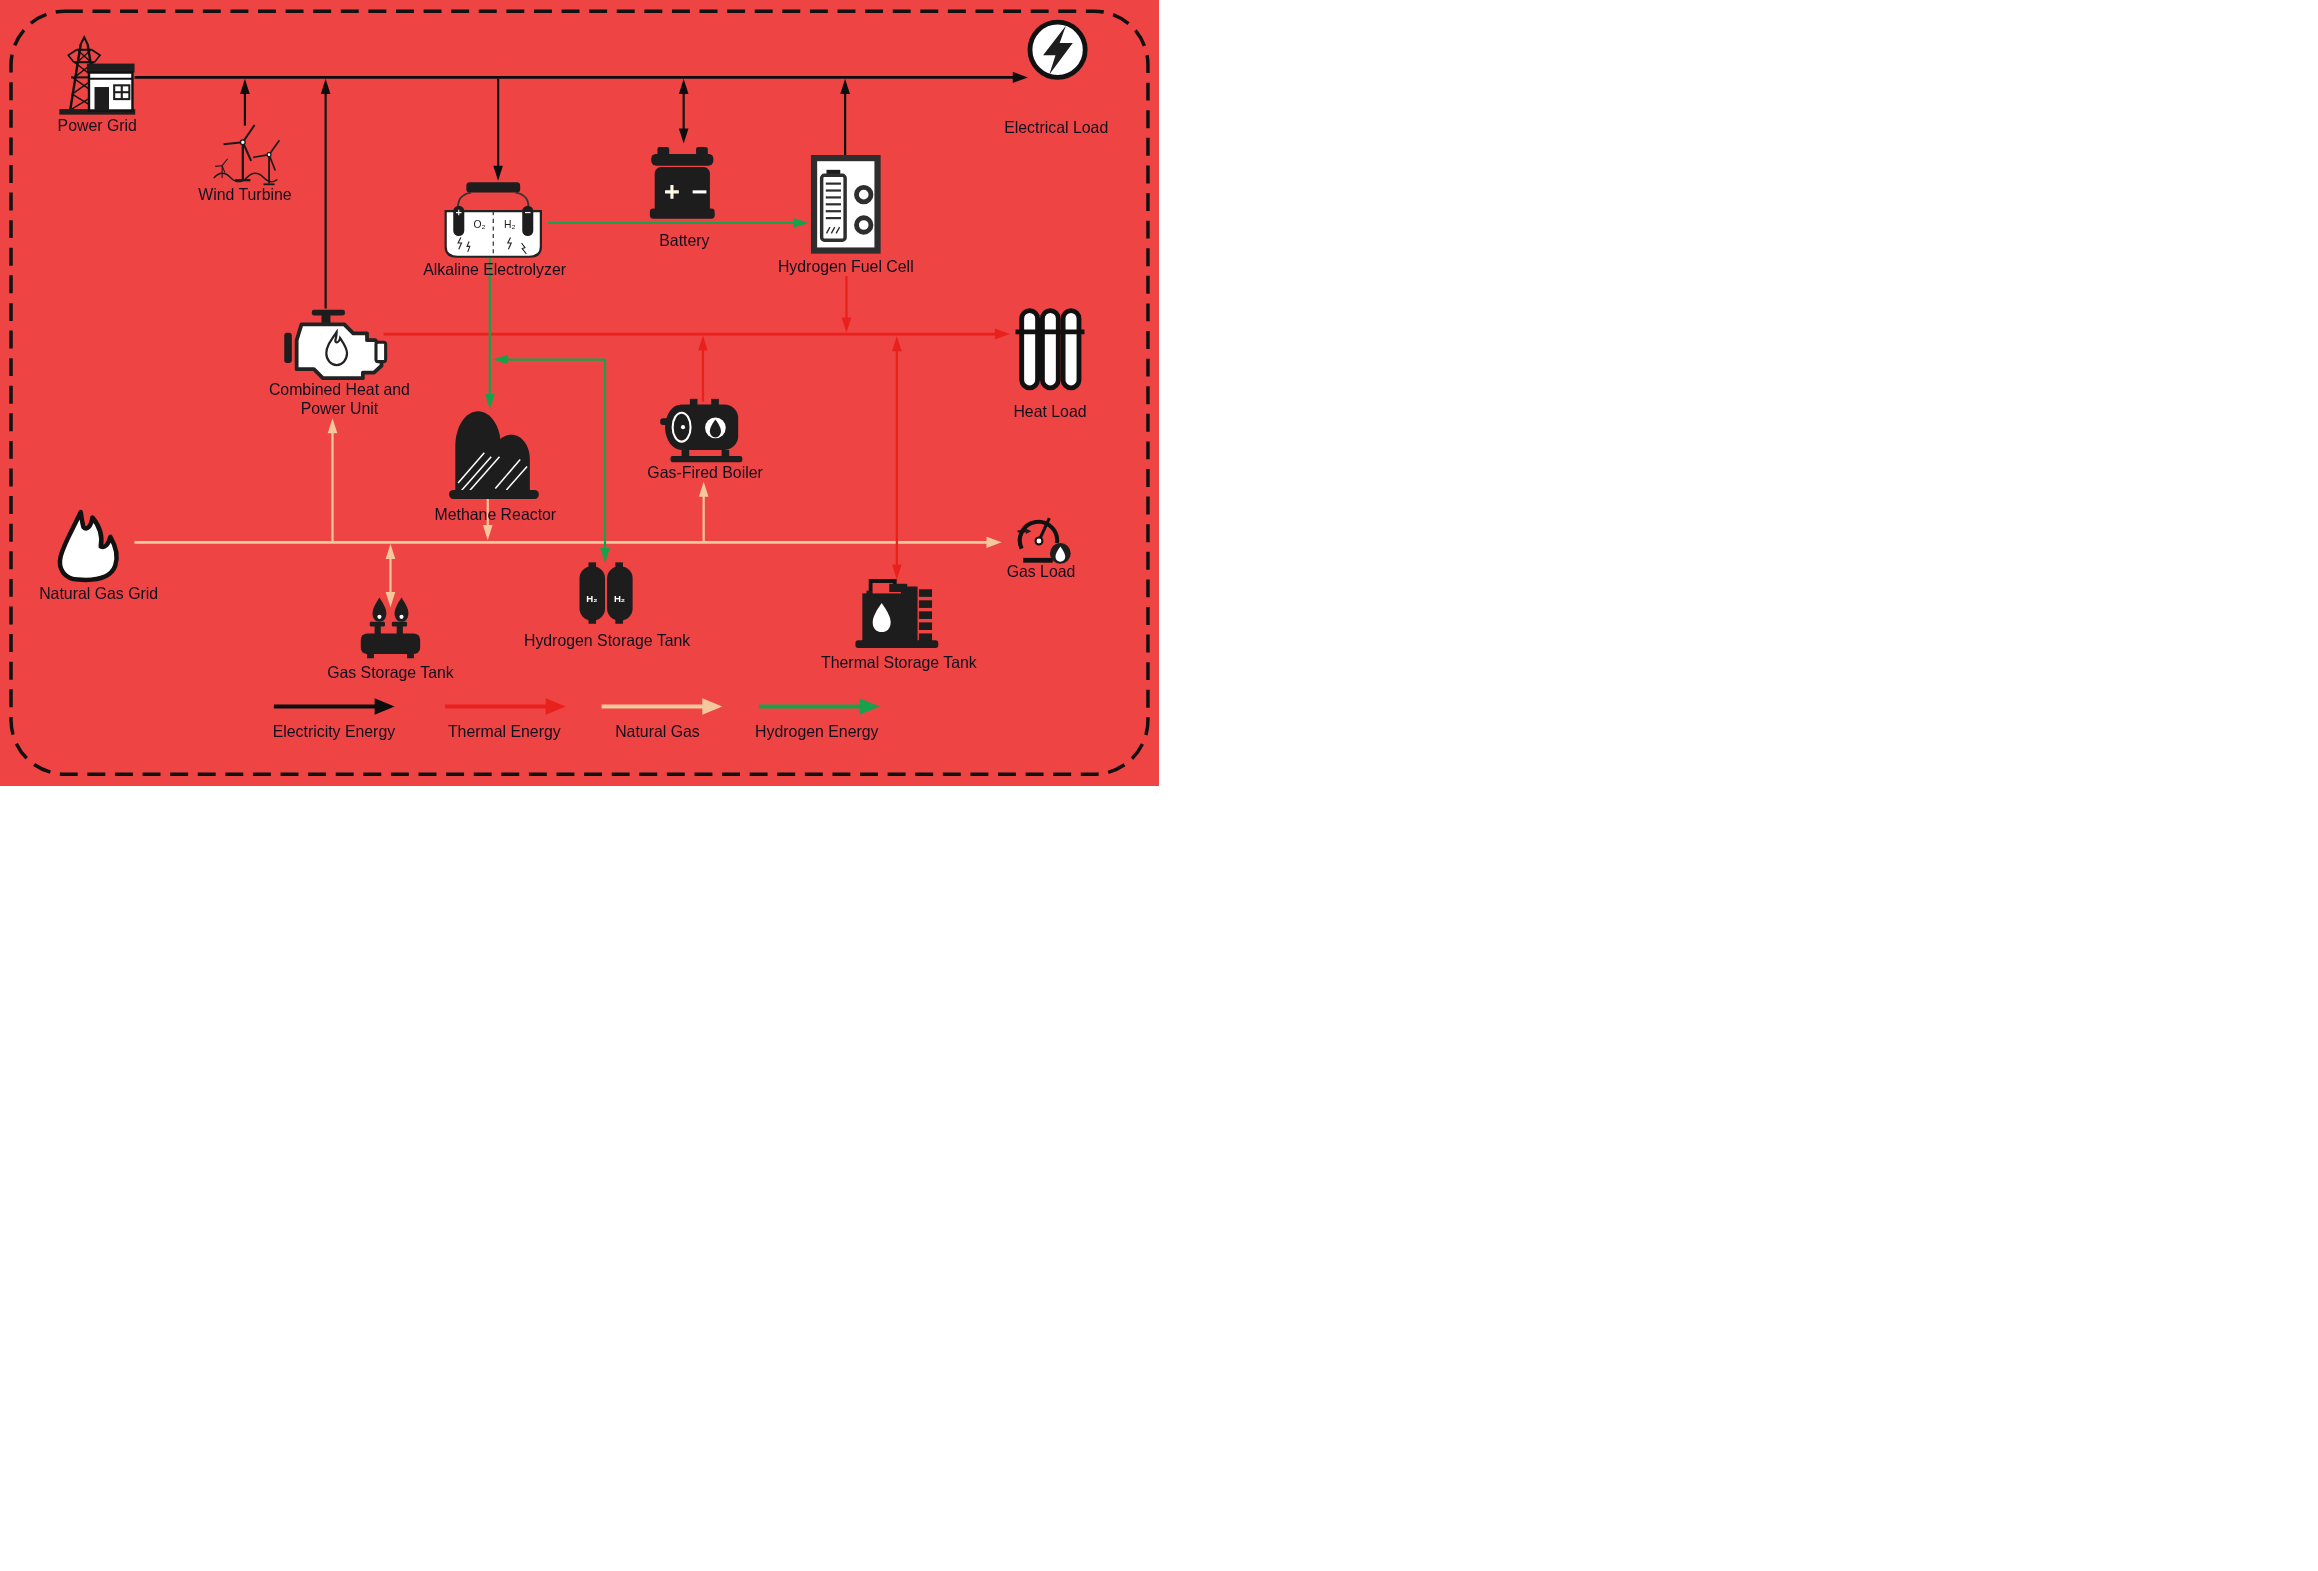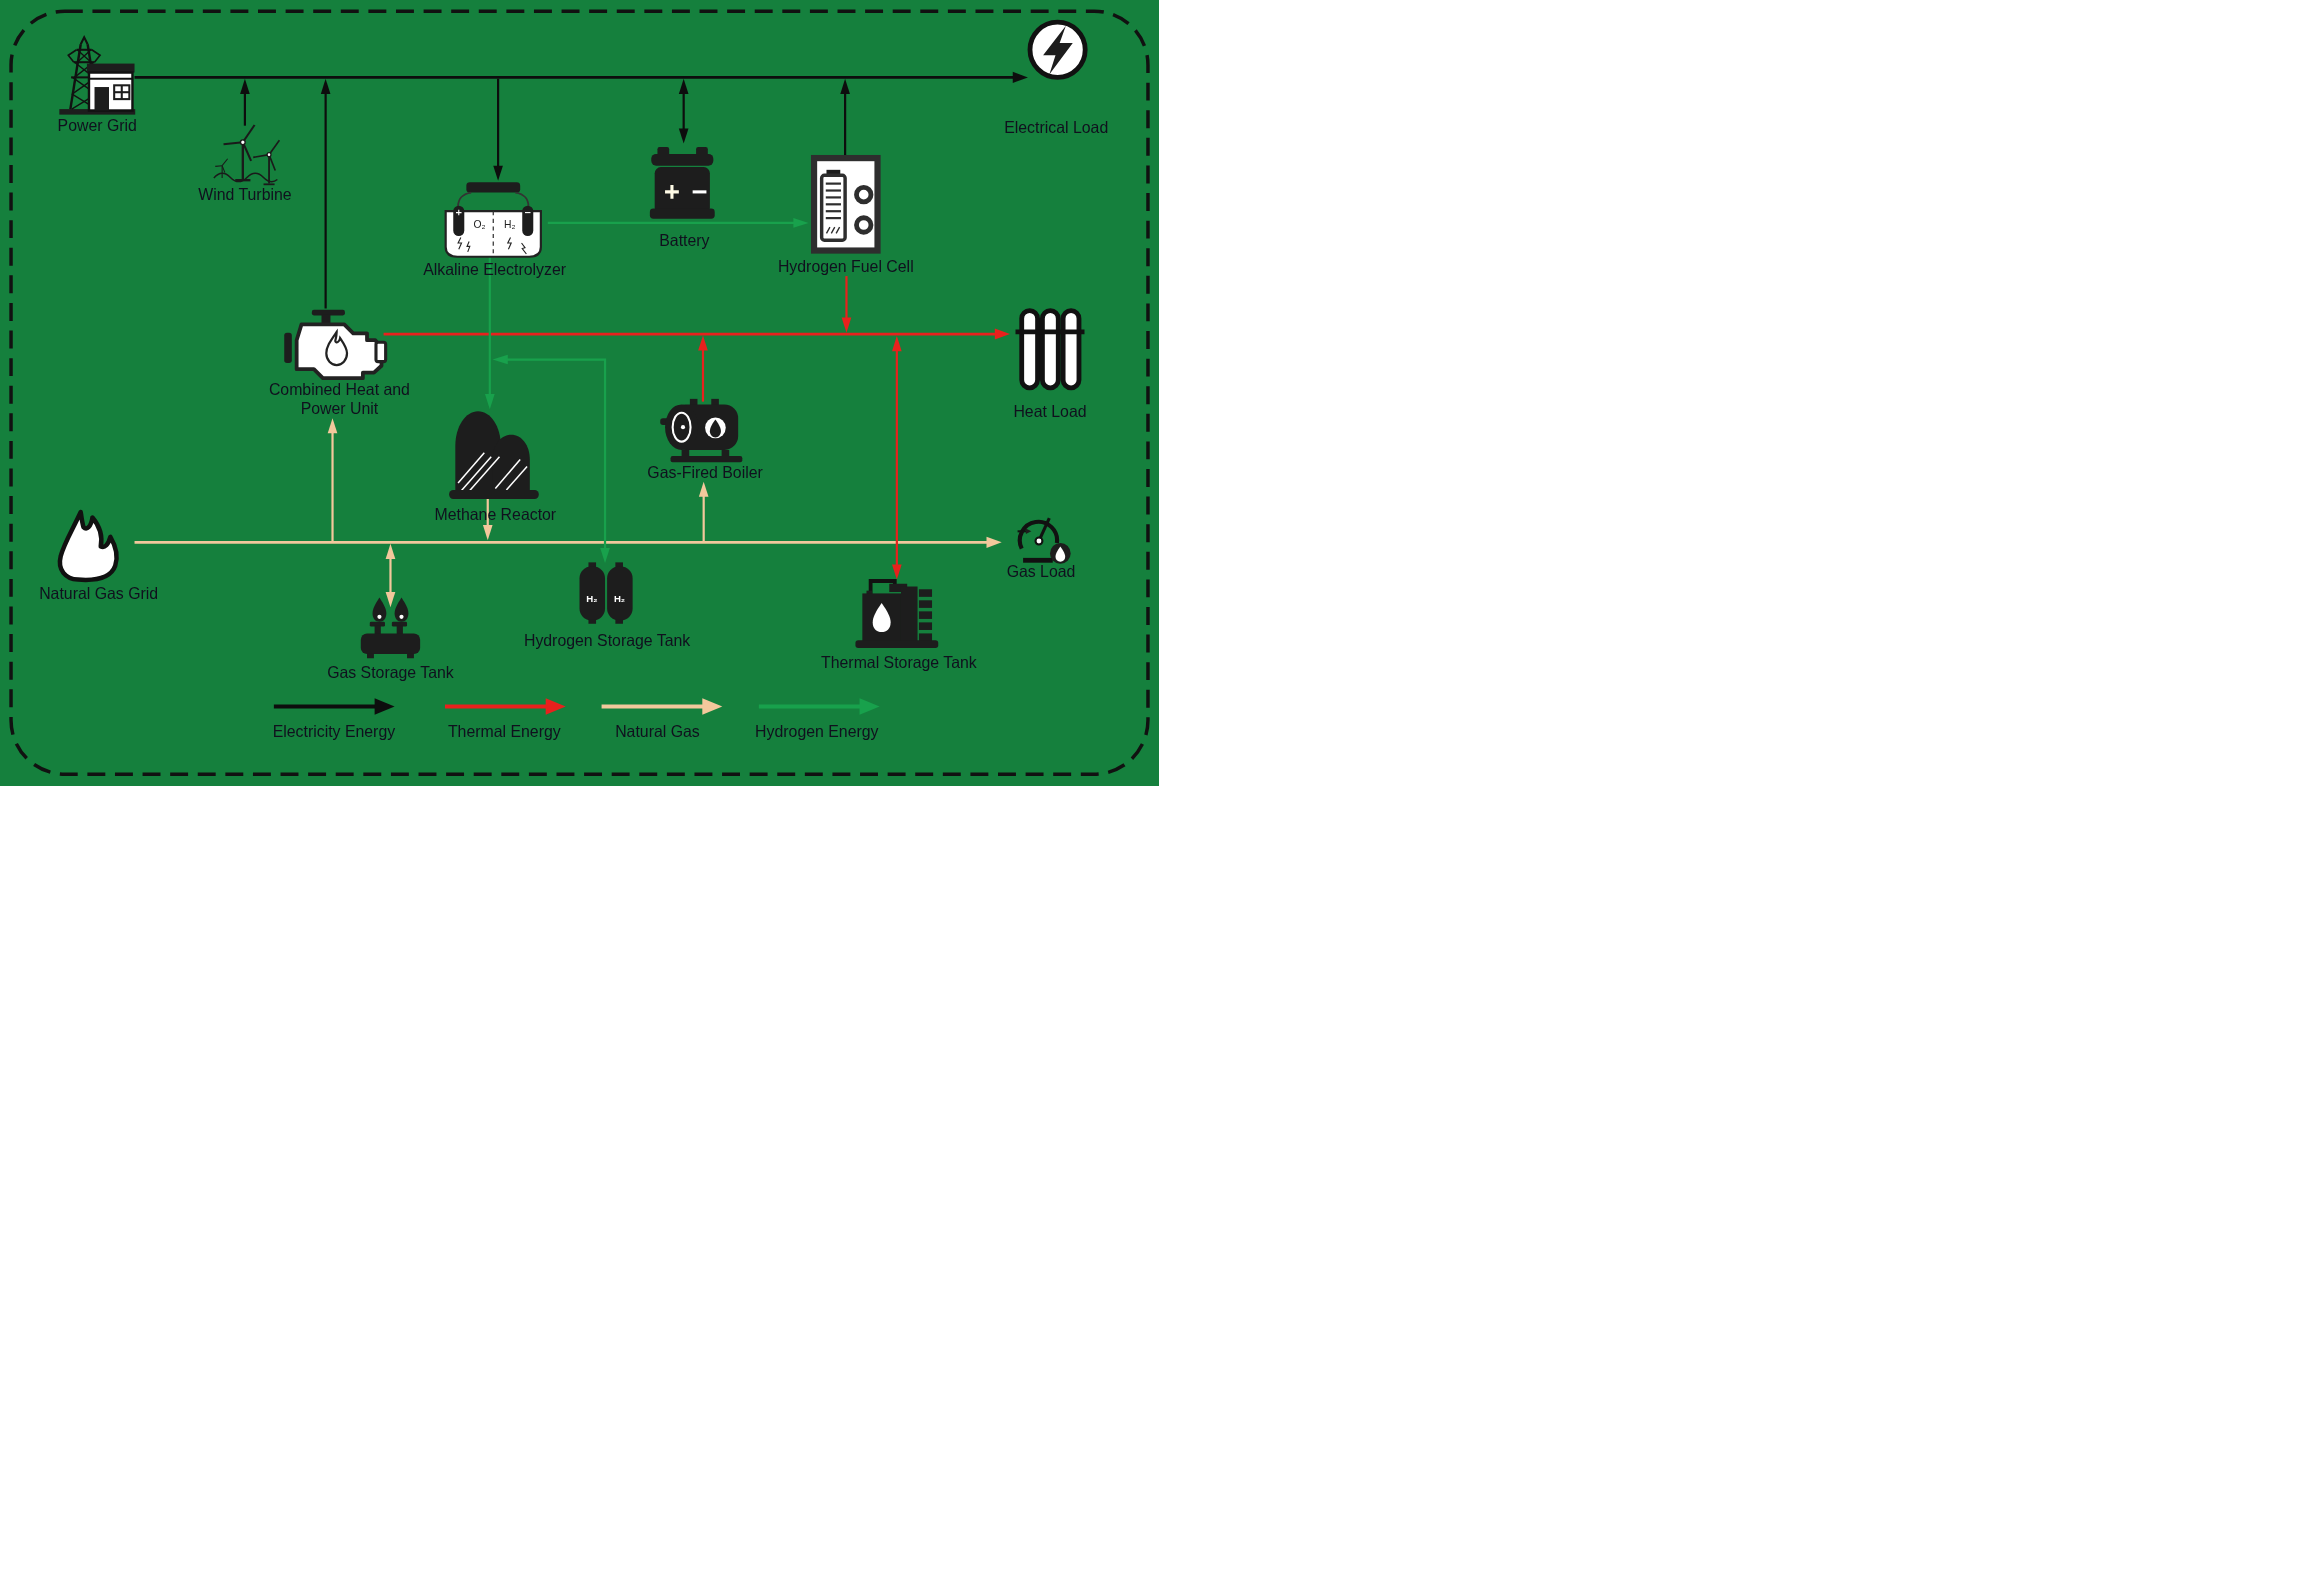--- a/index.html
+++ b/index.html
@@ -1,16 +1,16 @@
 <!DOCTYPE html>
 <html style="--elec: #0d0d0d; --th: #e8211d; --gas: #f3c89c; --hyd: #18a14c; --ink: #1d1d1d;font-size:11px"><head>
 <meta charset="utf-8">
 <style>
   html,body{margin:0;padding:0;background:#ffffff;}
-  .stage{width:1159px;height:786px;position:relative;background:#15803d;}
+  .stage{width:1159px;height:786px;position:relative;background:#ef4444;}
   svg{display:block;}
   .lbl{font:23px "Liberation Sans","DejaVu Sans",sans-serif;fill:#10101e;text-anchor:middle;}
   .sm{font:15px "Liberation Sans","DejaVu Sans",sans-serif;fill:#222;text-anchor:middle;}
   .smw{font:bold 14px "Liberation Sans","DejaVu Sans",sans-serif;fill:#fff;text-anchor:middle;}
   .ln{fill:none;stroke-linecap:butt;}
   .elec{stroke:var(--elec);} .fe{fill:var(--elec);stroke:none;}
   .th{stroke:var(--th);} .fth{fill:var(--th);stroke:none;}
   .gasl{stroke:var(--gas);} .fgas{fill:var(--gas);stroke:none;}
   .hyd{stroke:var(--hyd);} .fhyd{fill:var(--hyd);stroke:none;} .fink{fill:var(--ink);stroke:none;}
 </style>

